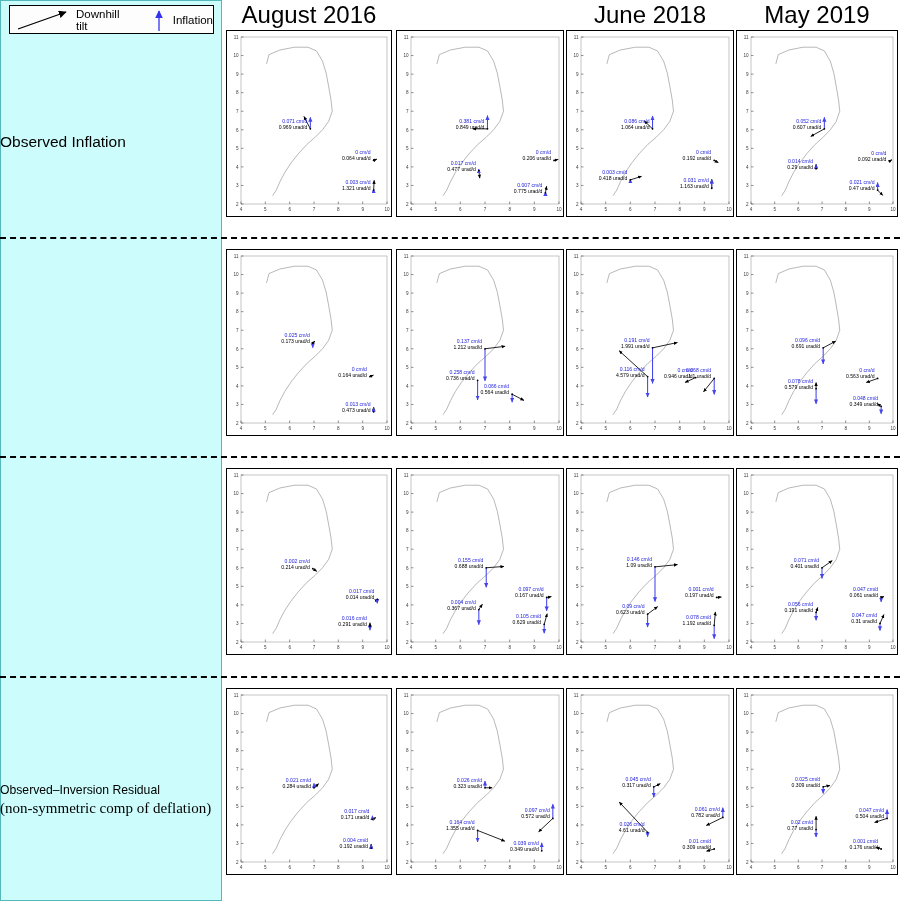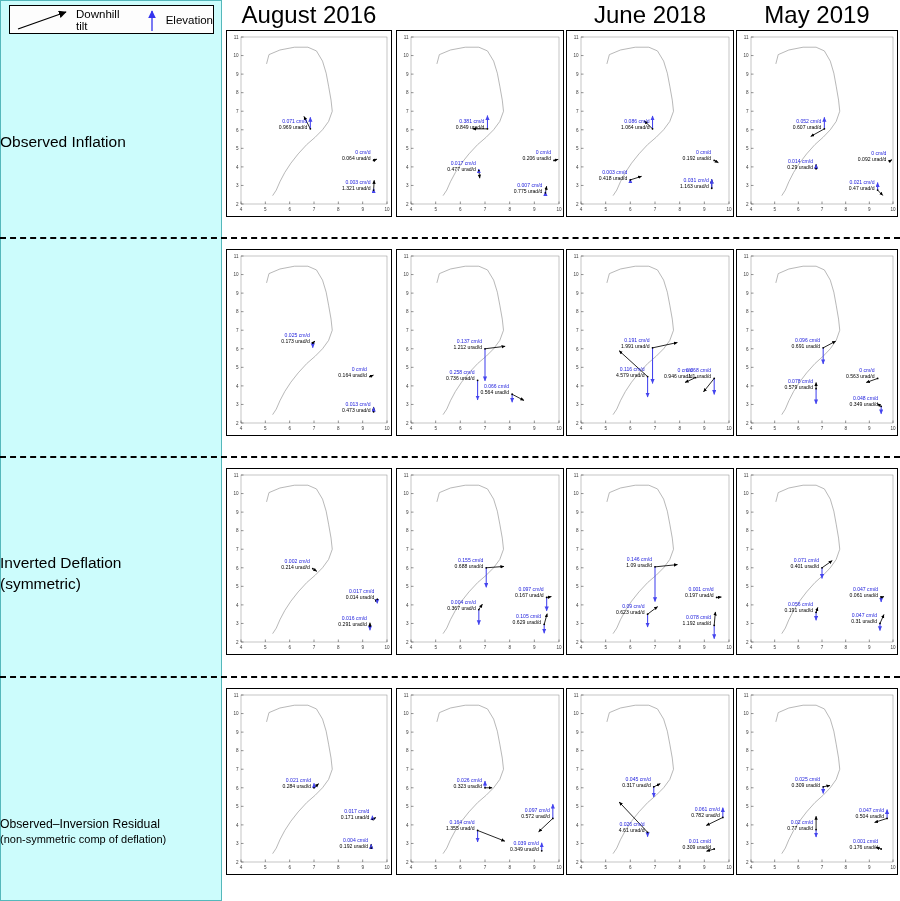--- a/index.html
+++ b/index.html
@@ -29,21 +29,21 @@
     border-left:1px solid #55b8bb;
   }
   .row-label {
     position:absolute; left:0; width:222px;
     text-align:left; color:#000;
     line-height:1.35;
   }
   .row-label .main { font-size:15.5px; }
   .row-label .sub  { font-size:15.5px; }
   .row-label.small .main { font-size:12.2px; }
-  .row-label.small .sub  { font-size:11px; }
+  .row-label.small .sub  { font-size:15px;font-family:Liberation Serif, serif; }
 
   
   #legend {
     position:absolute; left:9px; top:5px;
     width:205px; height:29px;
     background:#fdfdfd;
     border:1.5px solid #000;
     display:flex; align-items:center;
   }
   #legend svg { display:block; }
@@ -102,32 +102,28 @@
     <span style="margin-left:22px;">
       <svg width="16" height="26" viewBox="0 0 16 26">
         <defs>
           <marker id="mk-blu" markerWidth="7" markerHeight="7" refX="5.5" refY="3" orient="auto">
             <path d="M0,0 L6,3 L0,6 z" fill="#3333ee"></path>
           </marker>
         </defs>
         <line x1="8" y1="24" x2="8" y2="4" stroke="#3333ee" stroke-width="1.3" marker-end="url(#mk-blu)"></line>
       </svg>
     </span>
-    <span class="leg-text" style="margin-left:6px;">Elevation</span>
+    <span class="leg-text" style="margin-left:6px;">Inflation</span>
   </div>
 
   <div class="row-label" style="top:132px;">
     <div class="main">Observed Inflation</div>
     <div class="sub"></div>
   </div>
-  <div class="row-label" style="top:553px;">
-    <div class="main">Inverted Deflation</div>
-    <div class="sub">(symmetric)</div>
-  </div>
-  <div class="row-label small" style="top:816px;">
+  <div class="row-label small" style="top:782px;">
     <div class="main">Observed–Inversion Residual</div>
     <div class="sub">(non-symmetric comp of deflation)</div>
   </div>
 
   <div class="col-head" style="left:226px; width:166px;">
     <span>August 2016</span>
   </div>
   <div class="col-head" style="left:566px; width:168px;">
     <span>June 2018</span>
   </div>

